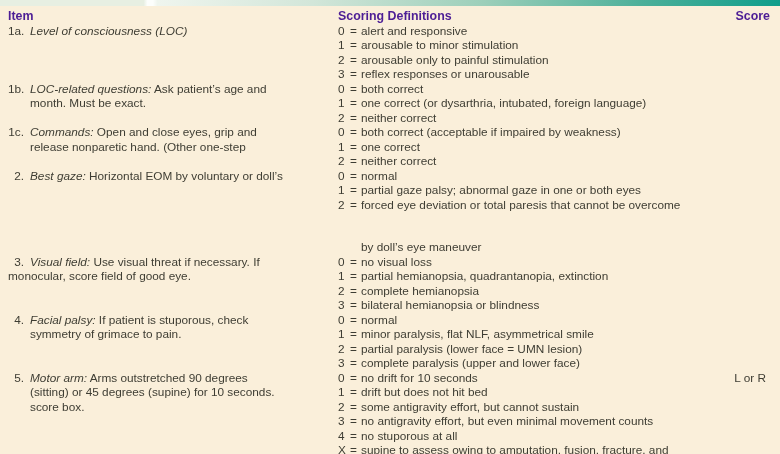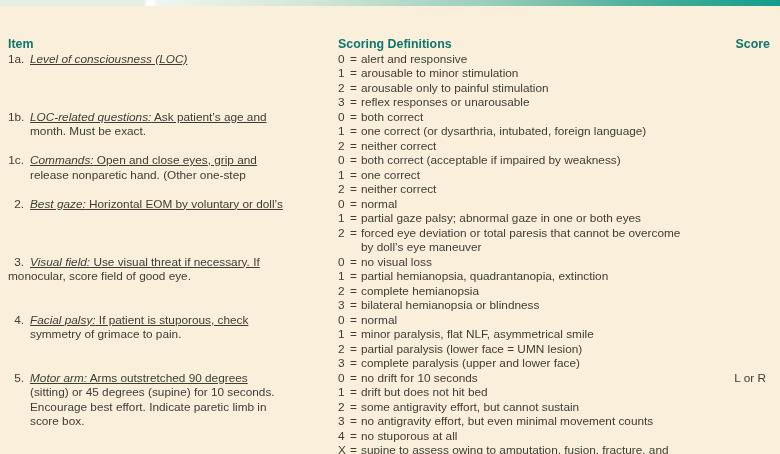--- a/index.html
+++ b/index.html
@@ -18,37 +18,37 @@
     background:linear-gradient(90deg,
       #e7efe2 0%, #e7efe2 18.4%,
       #fcfefc 18.9%, #fcfefc 19.6%,
       #eff5ee 20.2%,
       #d2e6d9 40%,
       #9ccfba 62%,
       #4db09a 82%,
       #0f9e8b 100%);
   }
   .content { position:relative; padding:9px 10px 0 8px; }
-  .hdr-row { display:flex; font-weight:bold; font-size:12.4px; color:#0f766e;margin-top:28px; }
+  .hdr-row { display:flex; font-weight:bold; font-size:12.4px; color:#4c1d95; }
   .hdr-item { width:330px; flex:none; }
   .hdr-scoring { flex:1; }
   .hdr-score { flex:none; text-align:right; }
   .group { display:flex; position:relative; }
   .cell-item { width:330px; flex:none; box-sizing:border-box; padding-right:8px; }
   .cell-defs { flex:1; }
-  .iline { position:relative; padding-left:22px;text-decoration:underline; }
+  .iline { position:relative; padding-left:22px; }
   .num { position:absolute; left:0; top:0; width:16px; text-align:right; }
   .ital { font-style:italic; }
   .icont { padding-left:22px; }
   .icont.flush { padding-left:0; }
   .dline { display:flex; }
   .dv { flex:none; width:12px; }
   .deq { flex:none; width:11px; }
   .dt { flex:1; }
-  .dcont { padding-left:23px; }
+  .dcont { padding-left:23px;margin-top:28px; }
   .score-note { position:absolute; top:0; right:4px;margin-left:16px; }
 </style>
 </head>
 <body>
 
 <div class="page">
   <div class="topbar"></div>
   <div class="content">
 
     <div class="hdr-row">
@@ -226,21 +226,20 @@
           </div>
       </div>
     </div>
 
     <div class="group">
       <div class="cell-item">
         <div class="iline">
           <span class="num">5.</span><span class="ital">Motor arm:</span><span> Arms outstretched 90 degrees</span>
         </div>
         <div class="icont">(sitting) or 45 degrees (supine) for 10 seconds.</div>
-        <div class="icont">Encourage best effort. Indicate paretic limb in</div>
         <div class="icont">score box.</div>
       </div>
       <div class="cell-defs">
         <div class="dline">
             <span class="dv">0</span>
             <span class="deq">=</span>
             <span class="dt">no drift for 10 seconds</span>
           </div>
         <div class="dline">
             <span class="dv">1</span>

